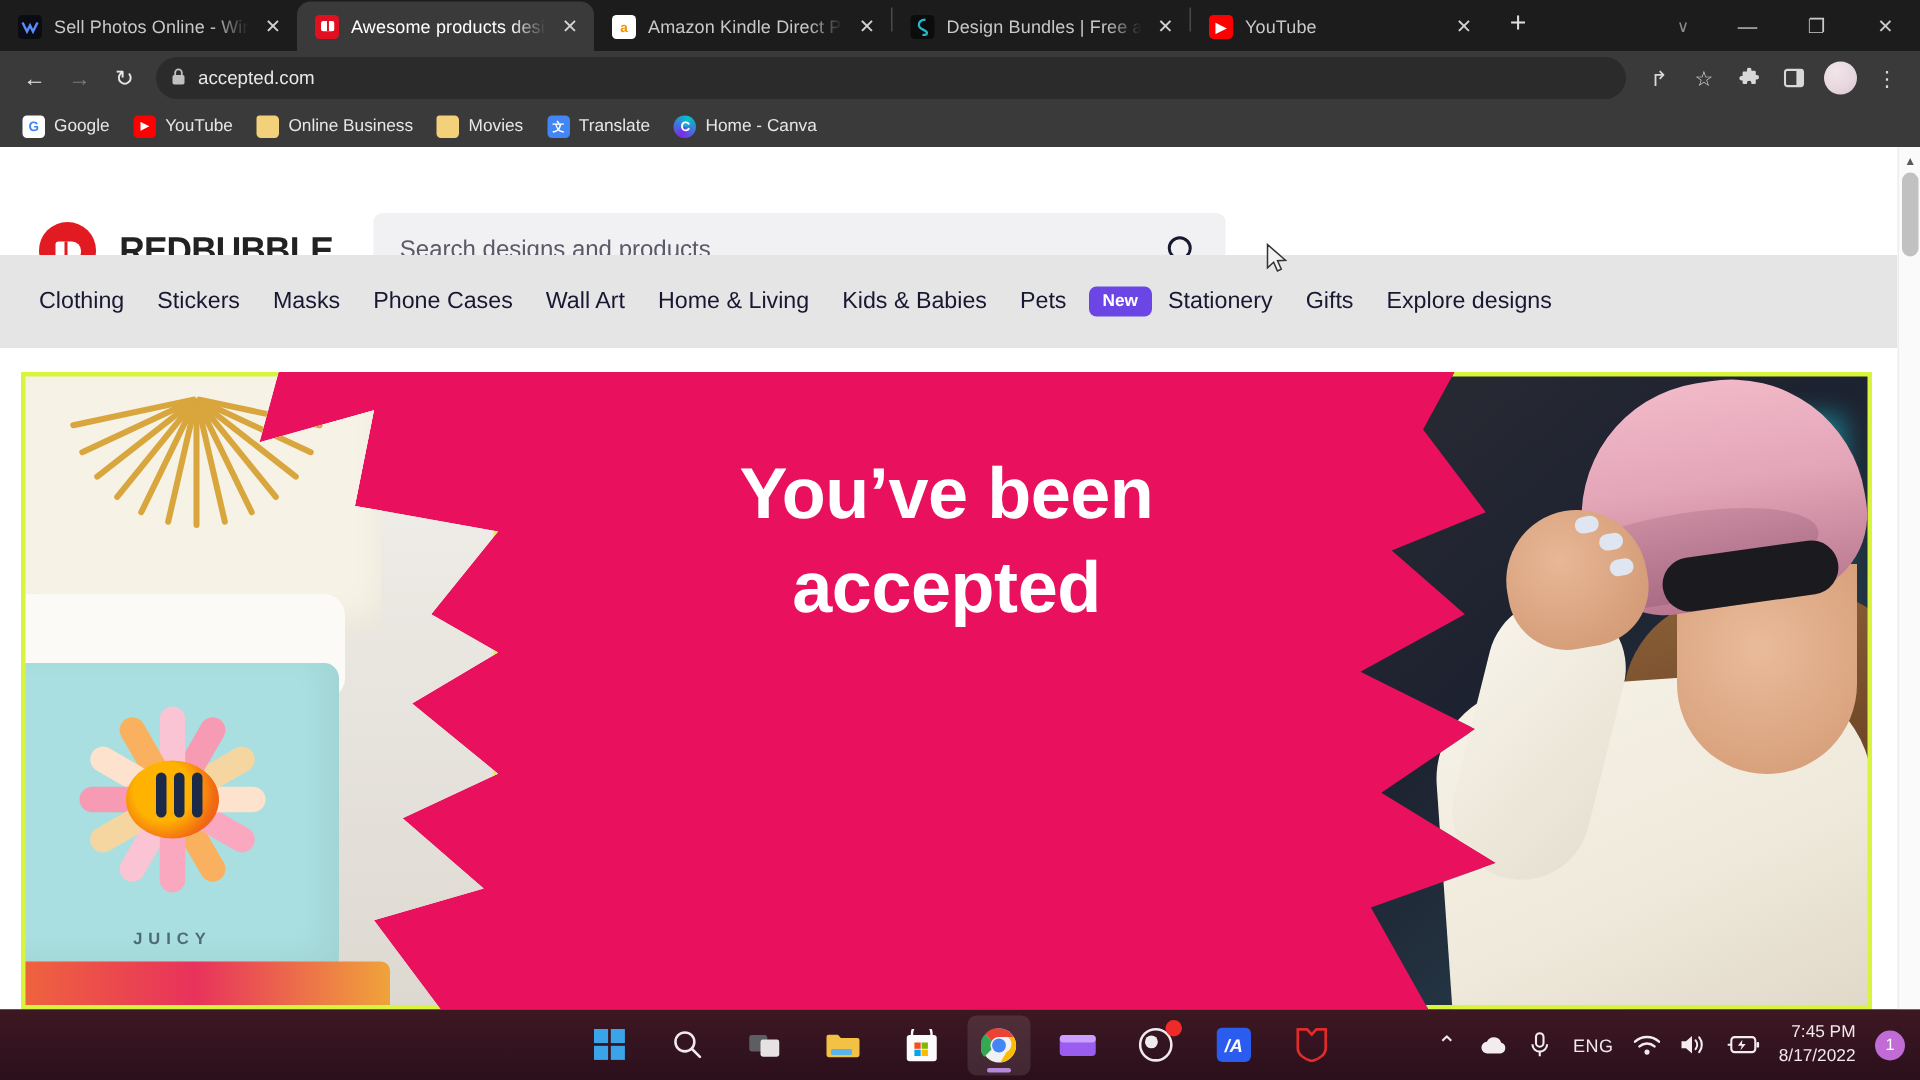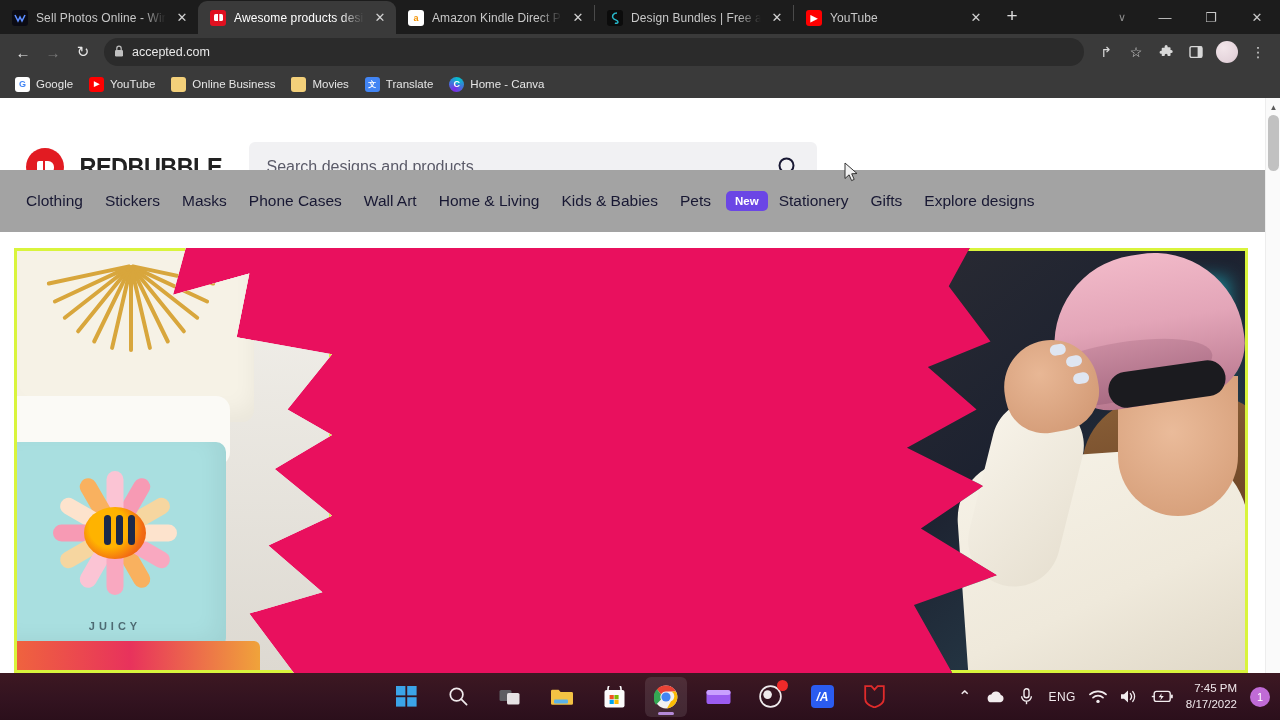--- a/index.html
+++ b/index.html
@@ -157,21 +157,21 @@
   .search-icon { width:22px; height:22px; color:#181833; }
   .rb-nav-right {
     margin-left: auto; display: flex; align-items: center; gap: 26px;
   }
   .rb-link { font-size: 16px; font-weight: 700; color: #181833; white-space: nowrap; }
   .rb-iconbtn { width: 26px; height: 26px; color: #181833; }
 
   
   .rb-catnav {
     position: absolute; top: 72px; left: 0; width: 1265px; height: 62px;
-    display: flex; align-items: center; padding: 0 26px; gap: 0; background:#a3a3a3;
+    display: flex; align-items: center; padding: 0 26px; gap: 0; background:#e5e5e5;
   }
   .cat { font-size: 15.5px; color: #181833; white-space: nowrap; padding: 6px 11px; }
   .cat:first-child { padding-left: 0; }
   .badge-new {
     background: #6b46e5; color: #fff; font-size: 11.5px; font-weight: 700;
     border-radius: 5px; padding: 4px 9px; margin-left: 4px;
   }
 
   
   .hero {
@@ -579,20 +579,24 @@
           <div class="r-hand">
             <span class="r-nail" style="left:52px;top:6px;"></span>
             <span class="r-nail" style="left:66px;top:20px;"></span>
             <span class="r-nail" style="left:70px;top:38px;"></span>
           </div>
         </div>
         <div class="edge"></div>
       </div>
 
       <div class="hero-copy">
+        <div class="hero-title">
+          <div>You’ve been</div>
+          <div>accepted</div>
+        </div>
       </div>
     </div>
 
     <div class="vscroll">
       <div class="arrow-up">▲</div>
       <div class="thumb"></div>
     </div>
   </div>
 
   <div class="cursor">

